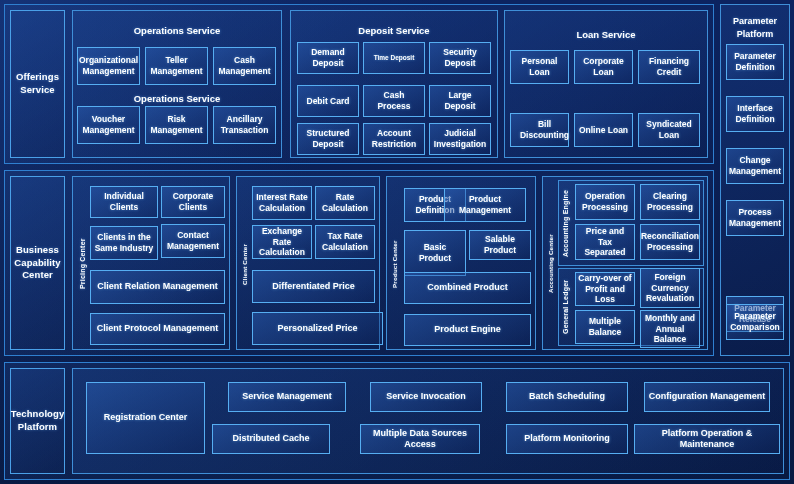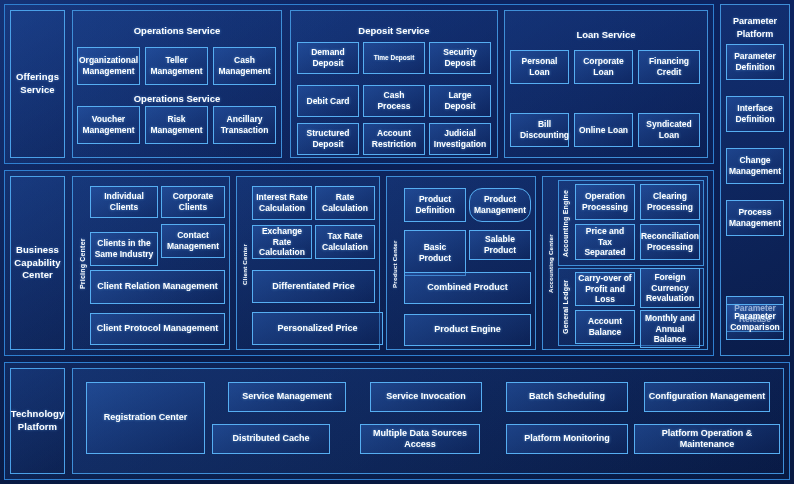--- a/index.html
+++ b/index.html
@@ -193,61 +193,61 @@
       <span>Capability</span><br>
       <span>Center</span>
     </div>
   </div>
 
   <div class="abs group" style="left:72px; top:176px; width:158px; height:174px;">
   </div>
   <div class="abs vlabel" style="left:76px; top:206px; width:12px; height:116px;">Pricing Center</div>
   <div class="abs tile" style="left:90px; top:186px; width:68px; height:32px;">Individual Clients</div>
   <div class="abs tile" style="left:161px; top:186px; width:64px; height:32px;">Corporate Clients</div>
-  <div class="abs tile" style="left:90px; top:232px; width:68px; height:34px;">Clients in the Same Industry</div>
+  <div class="abs tile" style="left:90px; top:226px; width:68px; height:34px;">Clients in the Same Industry</div>
   <div class="abs tile" style="left:161px; top:224px; width:64px; height:34px;">Contact Management</div>
   <div class="abs tile wide" style="left:90px; top:270px; width:135px; height:34px;">Client Relation Management</div>
   <div class="abs tile wide" style="left:90px; top:313px; width:135px; height:32px;">Client Protocol Management</div>
 
   <div class="abs group" style="left:236px; top:176px; width:144px; height:174px;">
   </div>
   <div class="abs vlabel tiny" style="left:239px; top:208px; width:11px; height:112px;">Client Center</div>
   <div class="abs tile" style="left:252px; top:186px; width:60px; height:34px;">Interest Rate Calculation</div>
   <div class="abs tile" style="left:315px; top:186px; width:60px; height:34px;">Rate Calculation</div>
   <div class="abs tile" style="left:252px; top:225px; width:60px; height:34px;">Exchange Rate Calculation</div>
   <div class="abs tile" style="left:315px; top:225px; width:60px; height:34px;">Tax Rate Calculation</div>
   <div class="abs tile wide" style="left:252px; top:270px; width:123px; height:33px;">Differentiated Price</div>
   <div class="abs tile wide" style="left:252px; top:312px; width:131px; height:33px;">Personalized Price</div>
 
   <div class="abs group" style="left:386px; top:176px; width:150px; height:174px;">
   </div>
   <div class="abs vlabel tiny" style="left:389px; top:206px; width:11px; height:116px;">Product Center</div>
   <div class="abs tile" style="left:404px; top:188px; width:62px; height:34px;">Product Definition</div>
-  <div class="abs tile" style="left:469px; top:188px; width:62px; height:34px;border-radius:13px;">Product Management</div>
+  <div class="abs tile" style="left:444px; top:188px; width:82px; height:34px;">Product Management</div>
   <div class="abs tile" style="left:404px; top:230px; width:62px; height:46px;">Basic Product</div>
   <div class="abs tile" style="left:469px; top:230px; width:62px; height:30px;">Salable Product</div>
   <div class="abs tile wide" style="left:404px; top:272px; width:127px; height:32px;">Combined Product</div>
   <div class="abs tile wide" style="left:404px; top:314px; width:127px; height:32px;">Product Engine</div>
 
   <div class="abs group" style="left:542px; top:176px; width:166px; height:174px;">
   </div>
   <div class="abs vlabel tiny" style="left:545px; top:208px; width:11px; height:112px;">Accounting Center</div>
 
   <div class="abs subframe" style="left:558px; top:180px; width:146px; height:86px;"></div>
   <div class="abs vlabel" style="left:560px; top:186px; width:11px; height:74px;">Accounting Engine</div>
   <div class="abs tile" style="left:575px; top:184px; width:60px; height:36px;">Operation Processing</div>
   <div class="abs tile" style="left:640px; top:184px; width:60px; height:36px;">Clearing Processing</div>
   <div class="abs tile" style="left:575px; top:224px; width:60px; height:36px;">Price and Tax Separated</div>
   <div class="abs tile" style="left:640px; top:224px; width:60px; height:36px;">Reconciliation Processing</div>
 
   <div class="abs subframe" style="left:558px; top:268px; width:146px; height:78px;"></div>
   <div class="abs vlabel" style="left:560px; top:274px; width:11px; height:66px;">General  Ledger</div>
   <div class="abs tile" style="left:575px; top:272px; width:60px; height:34px;">Carry-over of Profit and Loss</div>
   <div class="abs tile" style="left:640px; top:268px; width:60px; height:40px;">Foreign Currency Revaluation</div>
-  <div class="abs tile" style="left:575px; top:310px; width:60px; height:34px;">Account Balance</div>
+  <div class="abs tile" style="left:575px; top:310px; width:60px; height:34px;">Multiple Balance</div>
   <div class="abs tile" style="left:640px; top:310px; width:60px; height:38px;">Monthly and Annual Balance</div>
 
   <div class="abs band" style="left:4px; top:362px; width:786px; height:118px;">
   </div>
 
   <div class="abs rail" style="left:10px; top:368px; width:55px; height:106px;">
     <div class="lbl">
       <span>Technology</span><br>
       <span>Platform</span>
     </div>

